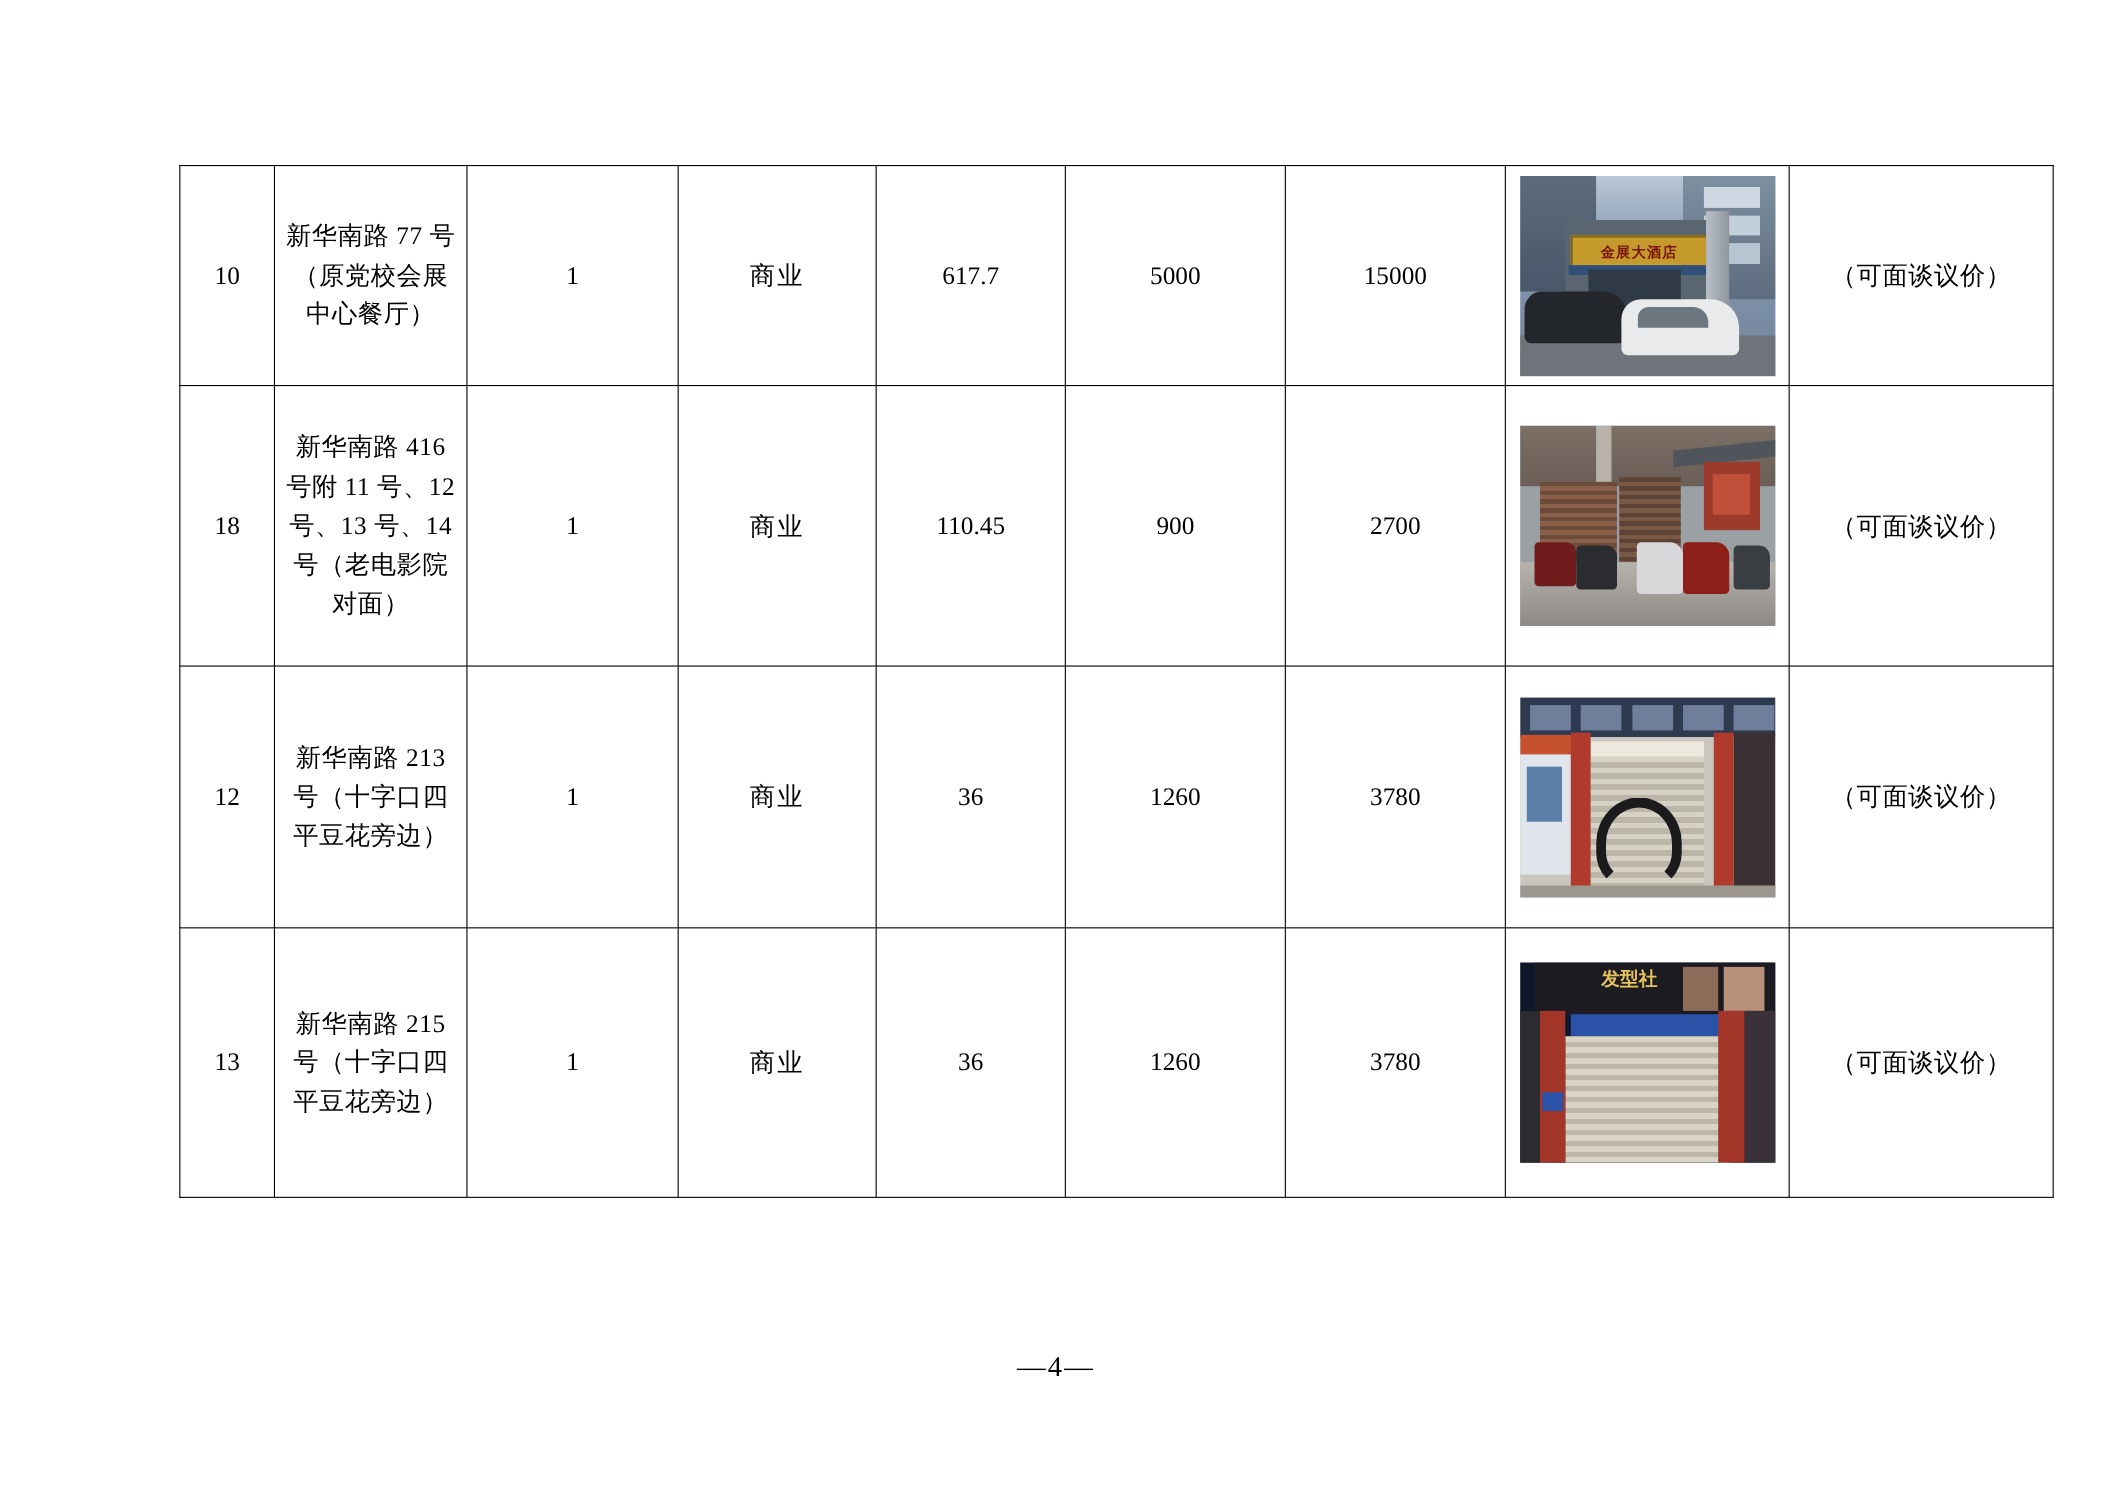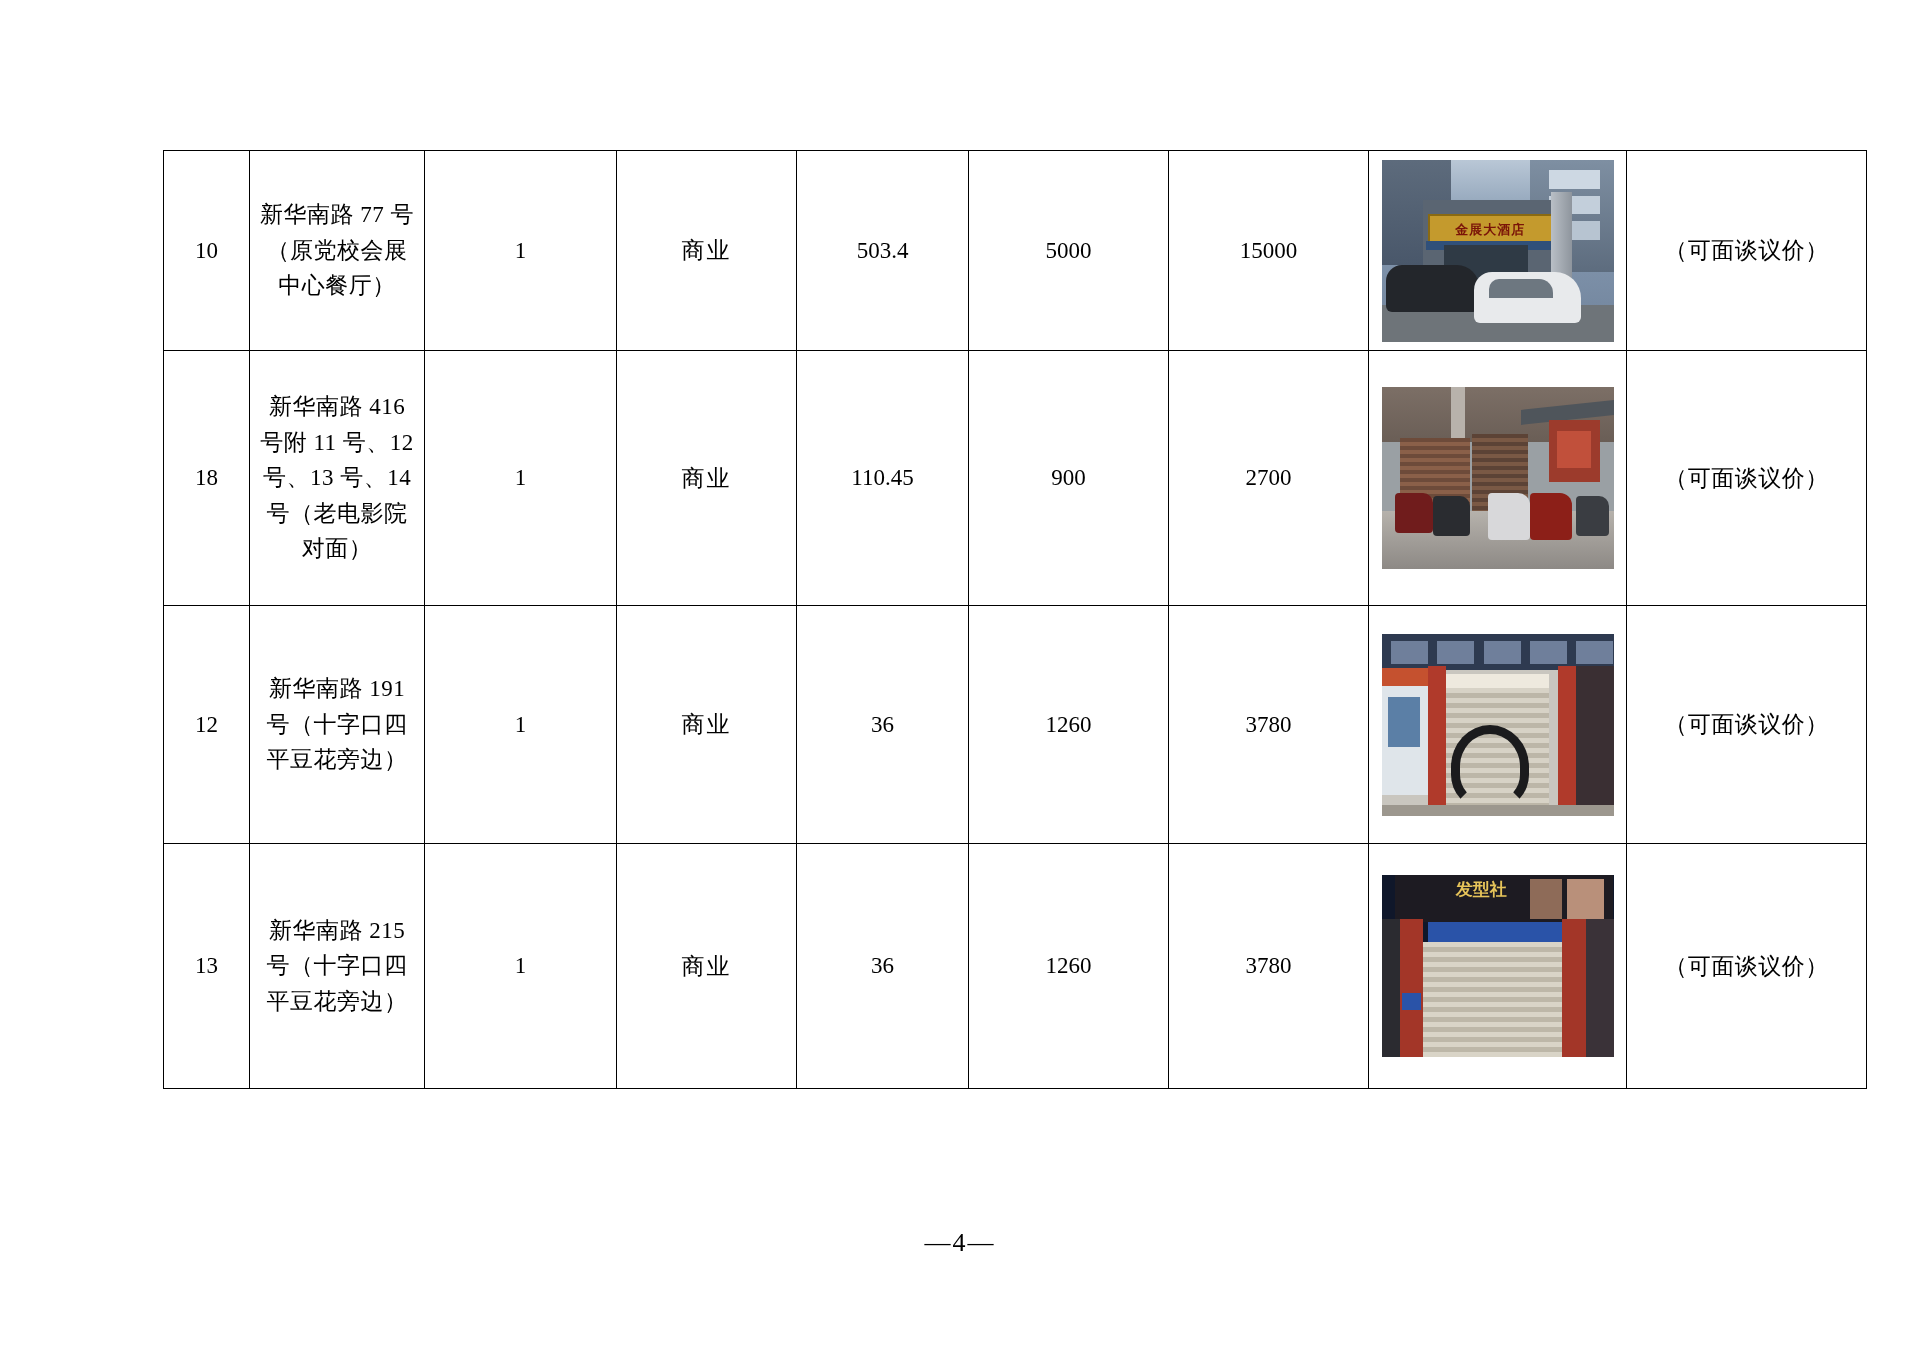--- a/index.html
+++ b/index.html
@@ -158,21 +158,21 @@
         <col class="col-photo">
         <col class="col-note">
     </colgroup>
     <tbody>
 
       <tr style="height:200px;">
         <td class="num-cell">10</td>
         <td class="addr-cell">新华南路 77 号（原党校会展中心餐厅）</td>
         <td class="num-cell">1</td>
         <td class="use-cell">商业</td>
-        <td class="num-cell">503.4</td>
+        <td class="num-cell">617.7</td>
         <td class="num-cell">5000</td>
         <td class="num-cell">15000</td>
         <td class="photo-cell">
           <div class="photo ph1">
             <div class="sky"></div>
             <div class="bldgL"></div>
             <div class="bldgR"></div>
             <div class="winR"></div>
               <div class="winR2"></div>
               <div class="winR3"></div>
@@ -213,21 +213,21 @@
               <div class="s3"></div>
               <div class="s4"></div>
               <div class="s5"></div>
           </div>
         </td>
         <td class="note-cell">（可面谈议价）</td>
       </tr>
 
       <tr style="height:238px;">
         <td class="num-cell">12</td>
-        <td class="addr-cell">新华南路 191 号（十字口四平豆花旁边）</td>
+        <td class="addr-cell">新华南路 213 号（十字口四平豆花旁边）</td>
         <td class="num-cell">1</td>
         <td class="use-cell">商业</td>
         <td class="num-cell">36</td>
         <td class="num-cell">1260</td>
         <td class="num-cell">3780</td>
         <td class="photo-cell">
           <div class="photo ph3">
             <div class="topsign"></div>
             <div class="tile" style="left:4%"></div>
             <div class="tile" style="left:24%"></div>

